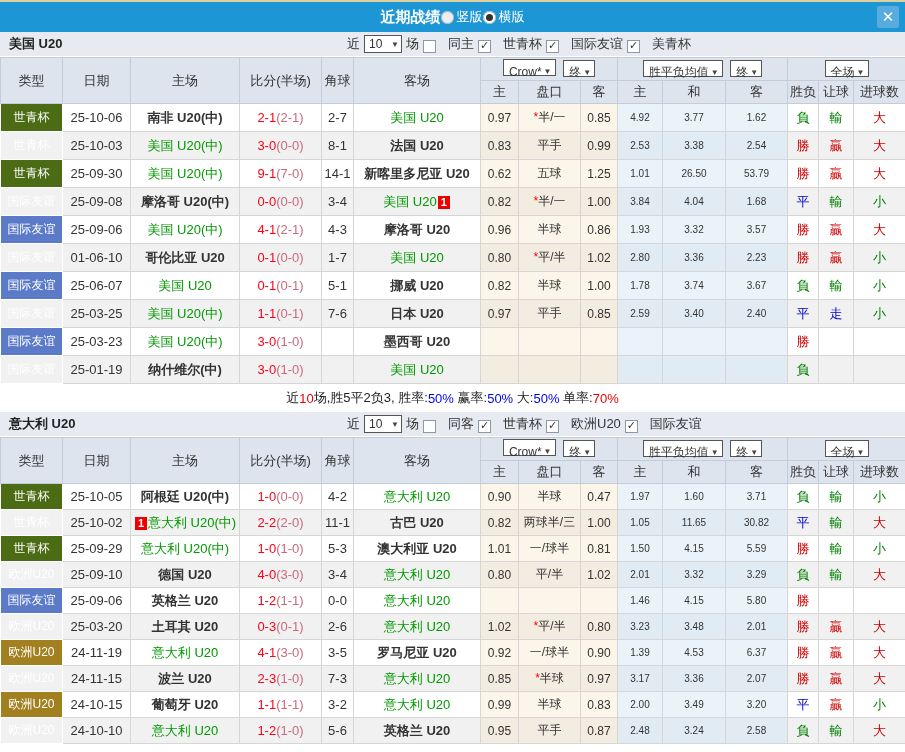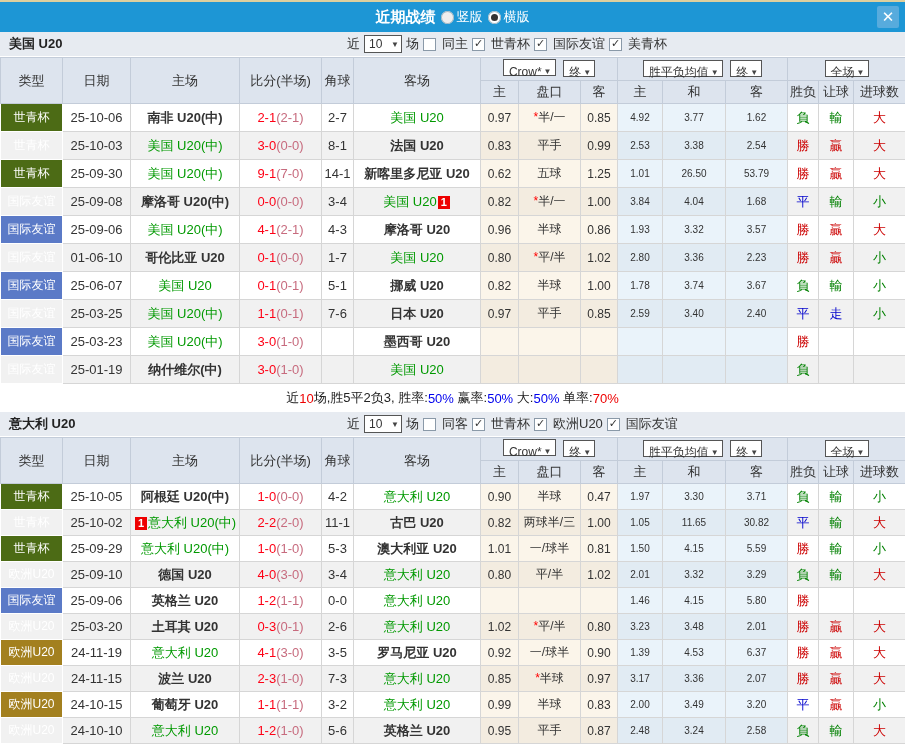--- a/index.html
+++ b/index.html
@@ -8,21 +8,21 @@
     width:905px; height:752px; overflow:hidden;
     font-family:"Liberation Sans","DejaVu Sans",sans-serif;
     background:#fff; font-size:13px; color:#333;
   }
   .top-strip { height:2px; background:#ddcf9e; }
   
   .titlebar {
     height:30px; background:#1d96d5; position:relative;
     display:flex; align-items:center; justify-content:center; color:#fff;
   }
-  .title-center { display:flex; align-items:center; gap:5px; }
+  .title-center { display:flex; align-items:center; }
   .tb-title { font-weight:bold; font-size:15px; }
   .radio-item { display:inline-flex; align-items:center; gap:3px; font-size:13px; cursor:pointer; }
   .radio {
     width:13px; height:13px; border-radius:50%;
     background:#eee; box-shadow:inset 0 0 0 1px #9fb6c2;
     display:inline-flex; align-items:center; justify-content:center;
   }
   .radio.sel { background:#fff; }
   .radio.sel::after { content:""; width:7px; height:7px; border-radius:50%; background:#333; }
   .close-btn {
@@ -43,21 +43,21 @@
     padding:0 2px 0 4px; font-size:12px; cursor:pointer;
   }
   .arr { font-size:8px; color:#444; margin-left:2px; }
   .cb {
     display:inline-block; width:13px; height:13px; background:#fff;
     border:1px solid #8a99a8; position:relative; vertical-align:-2px; cursor:pointer;
   }
   .cb.checked::after {
     content:"✓"; position:absolute; left:1px; top:-2px; font-size:11px; color:#333; font-weight:bold;
   }
-  .cb-item { display:inline-flex; align-items:center; gap:6px; }
+  .cb-item { display:inline-flex; align-items:flex-end; gap:12px; }
   
   table { border-collapse:collapse; table-layout:fixed; width:905px; }
   th, td { border:1px solid #d6d6d6; text-align:center; padding:0; overflow:hidden; white-space:nowrap; }
   thead th { background:#dde4ee; border-color:#c3ccd9; font-weight:normal; font-size:13px; color:#333; height:23px; }
   .dd {
     display:inline-flex; align-items:center; background:#fff; border:1px solid #555;
     height:17px; padding:8px 3px 0 5px; font-size:12px; margin:0 2px; cursor:pointer;
   }
   tbody td { height:28px; font-size:13px; }
   .t2 tbody td { height:26px; }
@@ -484,21 +484,21 @@
         <td class="c-type t-wc">世青杯</td>
         <td class="c-date">25-10-05</td>
         <td class="c-team"><span class="tm-k">阿根廷 U20(中)</span></td>
         <td class="c-score"><span class="ft">1-0</span><span class="ht">(0-0)</span></td>
         <td class="c-corner">4-2</td>
         <td class="c-team"><span class="tm-g">意大利 U20</span></td>
         <td class="c-odds">0.90</td>
         <td class="c-odds">半球</td>
         <td class="c-odds">0.47</td>
         <td class="c-avg">1.97</td>
-        <td class="c-avg">3.30</td>
+        <td class="c-avg">1.60</td>
         <td class="c-avg">3.71</td>
         <td class="c-res"><span class="res-g">負</span></td>
         <td class="c-res"><span class="res-g">輸</span></td>
         <td class="c-res"><span class="res-g">小</span></td>
       </tr>
       <tr>
         <td class="c-type t-wc">世青杯</td>
         <td class="c-date">25-10-02</td>
         <td class="c-team"><span class="flag">1</span><span class="tm-g">意大利 U20(中)</span></td>
         <td class="c-score"><span class="ft">2-2</span><span class="ht">(2-0)</span></td>

